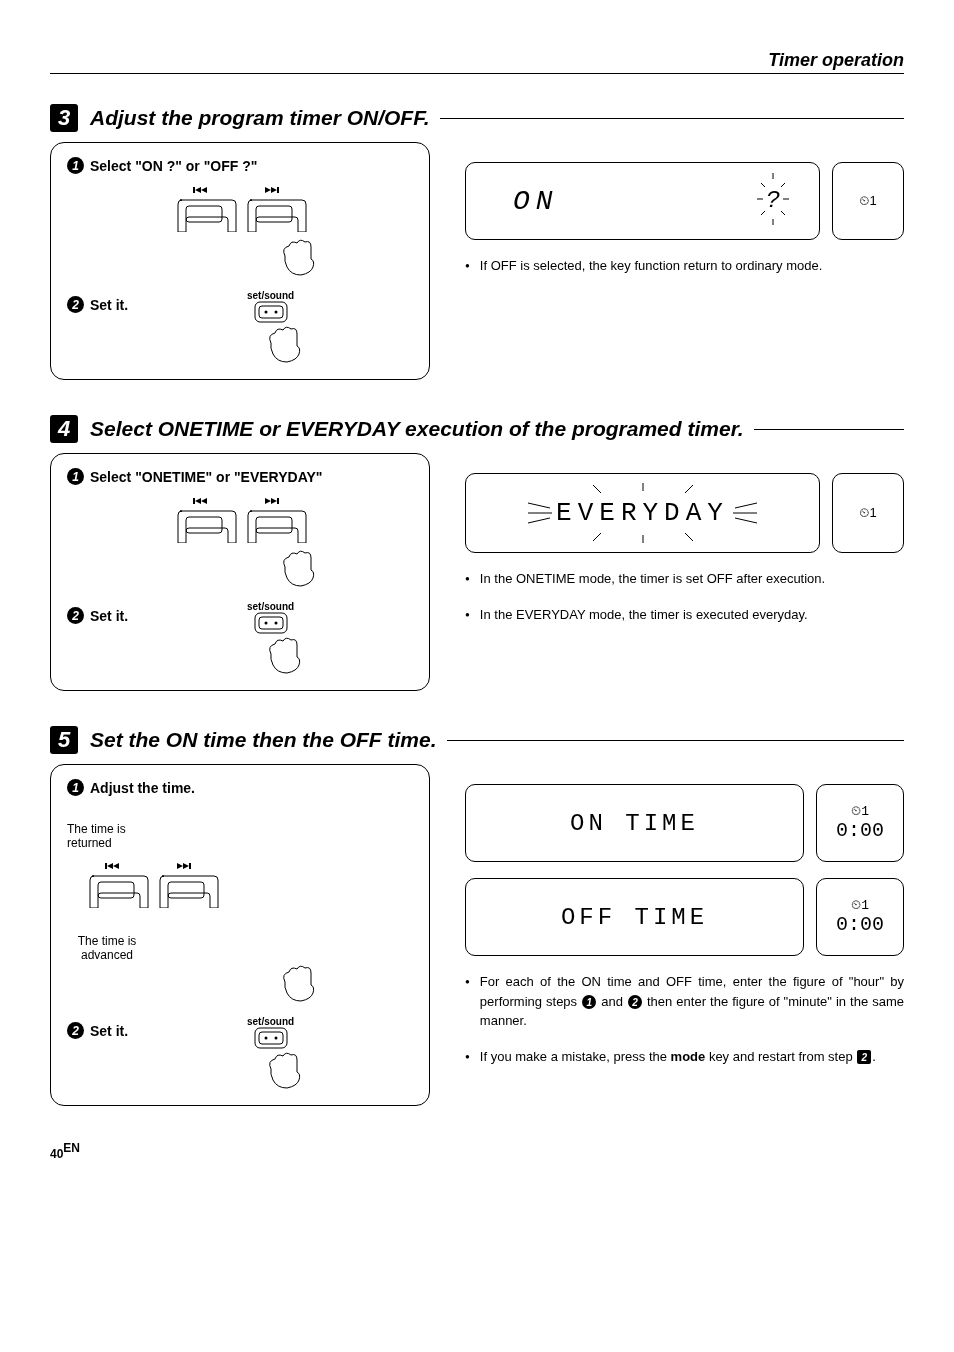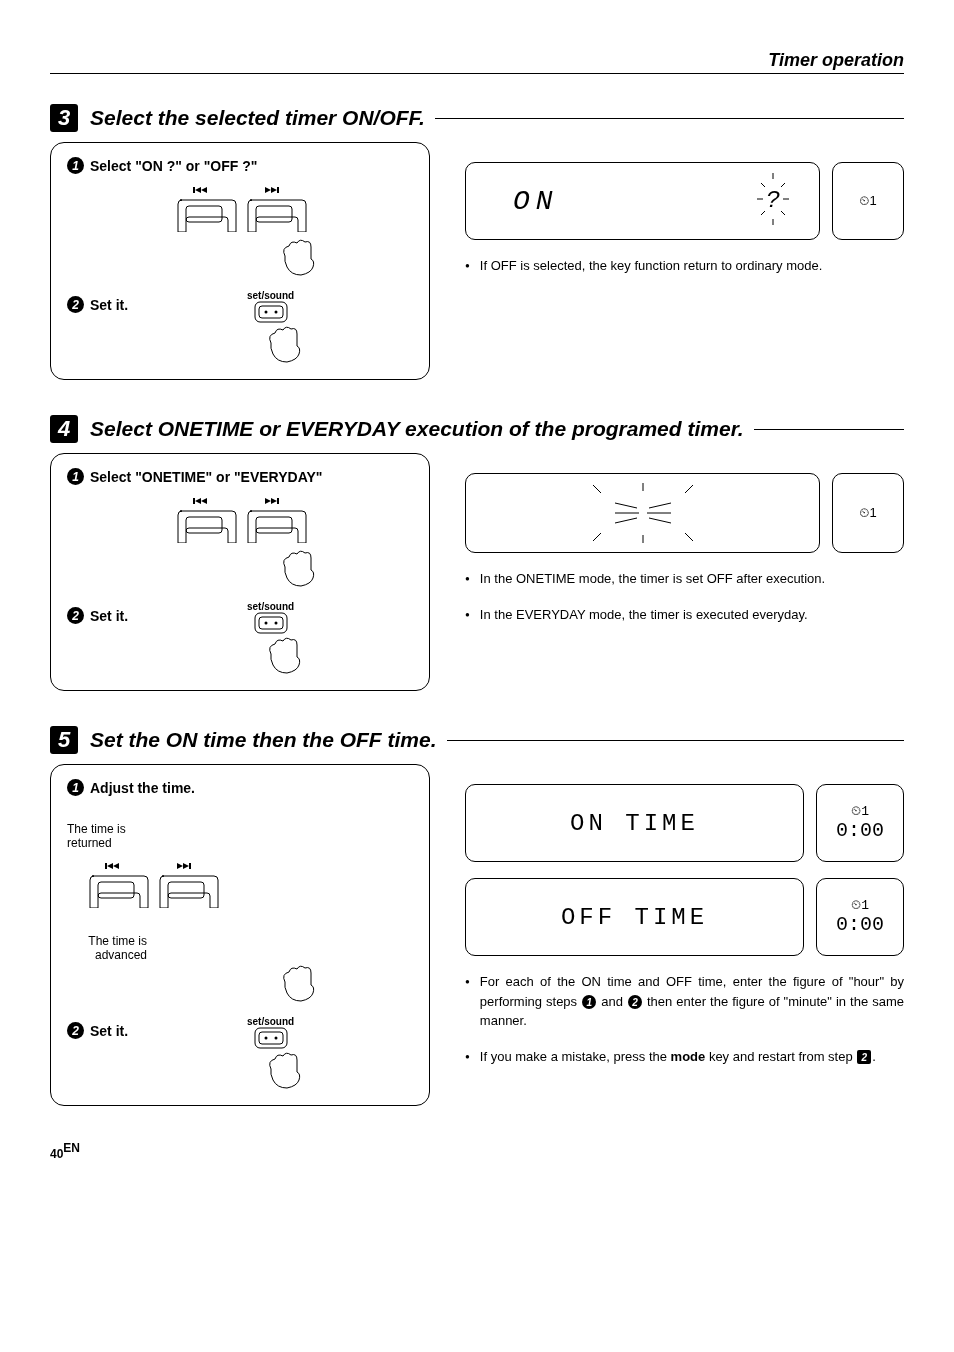--- a/index.html
+++ b/index.html
@@ -111,21 +111,21 @@
     gap: 8px;
     margin: 6px 0 2px 0;
     flex-direction: column;
   }
   .adjust-label {
     font-size: 12px;
     width: 80px;
     text-align: left;
     padding-top: 18px;
   }
-  .adjust-label.right { text-align: right; }
+  .adjust-label.right { text-align: center; }
   .hand-row {
     text-align: center;
     margin-top: -2px;
     padding-left: 120px;
   }
   .set-row {
     display: flex;
     align-items: flex-start;
     margin-top: 10px;
   }
@@ -257,21 +257,21 @@
 
 <div class="page">
 
   <div class="header-section">
     <span>Timer operation</span>
   </div>
 
   <div class="step">
     <div class="step-header">
       <span class="step-num">3</span>
-      <span class="step-title">Select the selected  timer ON/OFF.</span>
+      <span class="step-title">Adjust the program  timer ON/OFF.</span>
       <span class="step-rule"></span>
     </div>
     <div class="step-body">
       <div class="left-col">
         <div class="instruction-box">
           <div class="sub-label">
             <span class="circled">1</span>
             <span>Select "ON ?" or "OFF ?"</span>
           </div>
           <div class="controls-center">
@@ -412,20 +412,21 @@
         <div class="display-row">
           <div class="display-box">
             <div class="everyday-wrap">
               <svg width="28" height="50">
                   <g stroke="#000">
                     <line x1="0" y1="15" x2="22" y2="20"></line>
                     <line x1="0" y1="25" x2="24" y2="25"></line>
                     <line x1="0" y1="35" x2="22" y2="30"></line>
                   </g>
                 </svg>
+              <span class="seg-text" style="font-size:26px">EVERYDAY</span>
               <svg width="28" height="50">
                   <g stroke="#000">
                     <line x1="6" y1="20" x2="28" y2="15"></line>
                     <line x1="4" y1="25" x2="28" y2="25"></line>
                     <line x1="6" y1="30" x2="28" y2="35"></line>
                   </g>
                 </svg>
             </div>
             <svg width="240" height="60" style="position:absolute; pointer-events:none;">
               <g stroke="#000">

